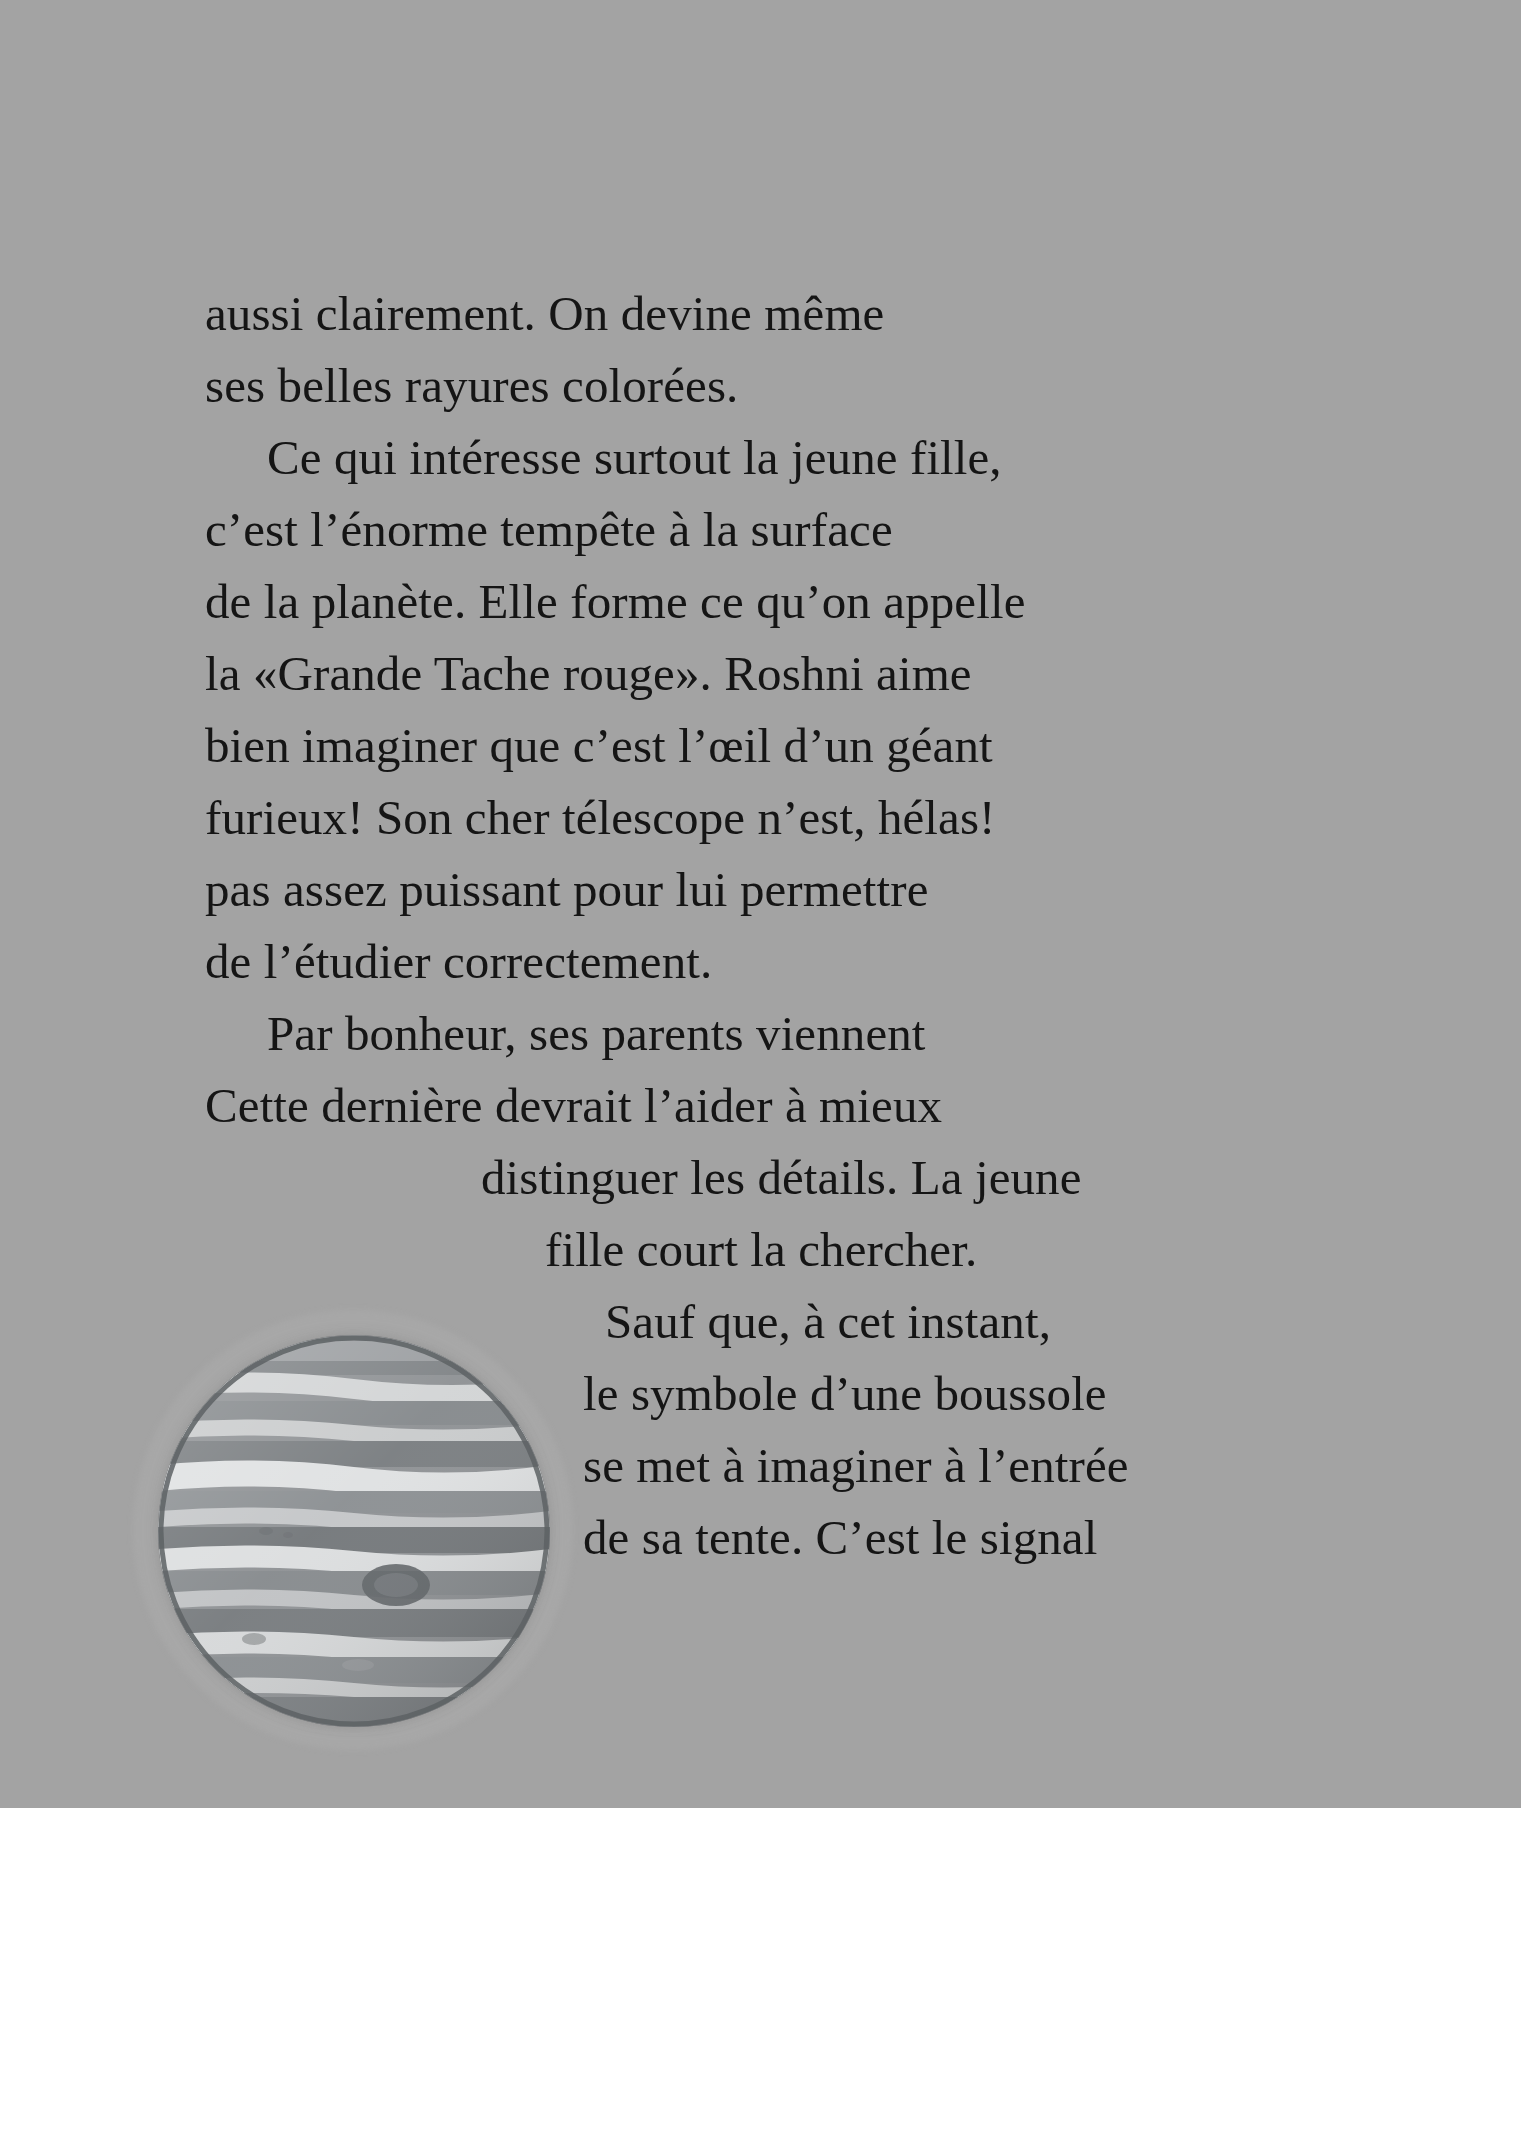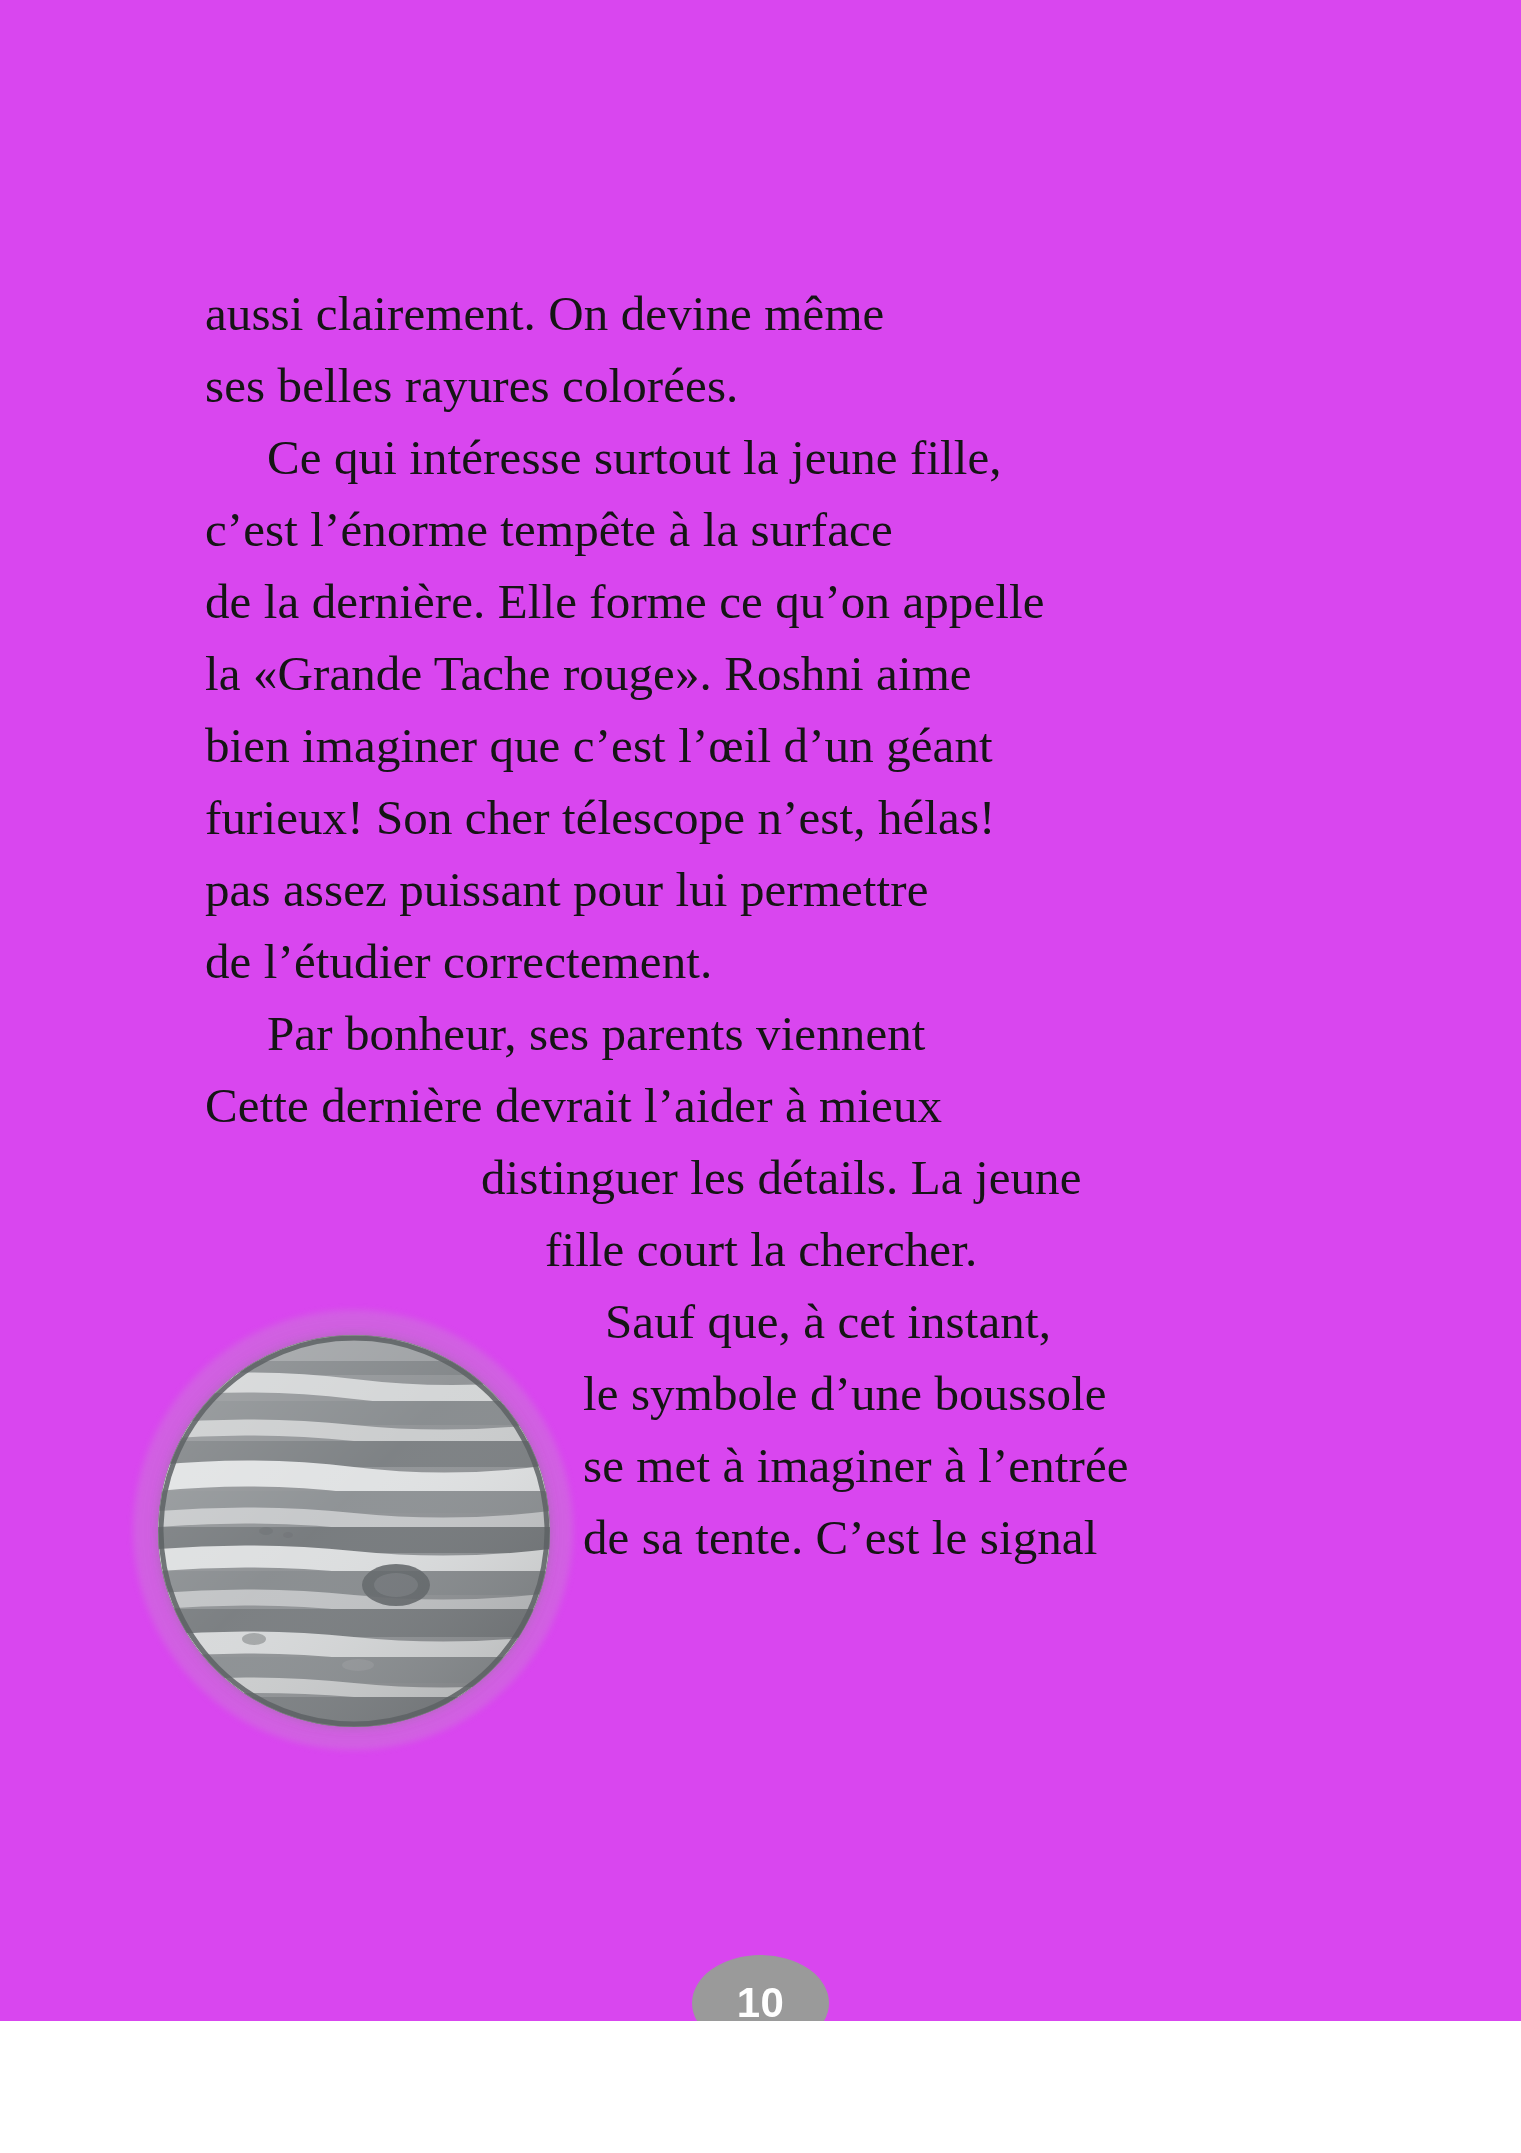--- a/index.html
+++ b/index.html
@@ -3,22 +3,22 @@
 <meta charset="utf-8">
 <style>
   html, body {
     margin: 0;
     padding: 0;
     background: #ffffff;
   }
   .page {
     position: relative;
     width: 1521px;
-    height: 2021px;
-    background: #d946ef;
+    height: 1808px;
+    background: #a3a3a3;
     overflow: hidden;
     font-family: "Liberation Serif", "DejaVu Serif", serif;
     color: #1a1a1a;
   }
 
   
   .text-column {
     position: absolute;
     left: 205px;
     top: 278px;
@@ -116,21 +116,21 @@
   <div class="text-column">
 
     <p class="para">
       <span class="line">aussi clairement. On devine même</span>
       <span class="line">ses belles rayures colorées.</span>
     </p>
 
     <p class="para">
       <span class="line indent">Ce qui intéresse surtout la jeune fille,</span>
       <span class="line">c’est l’énorme tempête à la surface</span>
-      <span class="line">de la dernière. Elle forme ce qu’on appelle</span>
+      <span class="line">de la planète. Elle forme ce qu’on appelle</span>
       <span class="line">la «Grande Tache rouge». Roshni aime</span>
       <span class="line">bien imaginer que c’est l’œil d’un géant</span>
       <span class="line">furieux! Son cher télescope n’est, hélas!</span>
       <span class="line">pas assez puissant pour lui permettre</span>
       <span class="line">de l’étudier correctement.</span>
     </p>
 
     <p class="para">
       <span class="line indent">Par bonheur, ses parents viennent</span>
       <span class="line">Cette dernière devrait l’aider à mieux</span>

